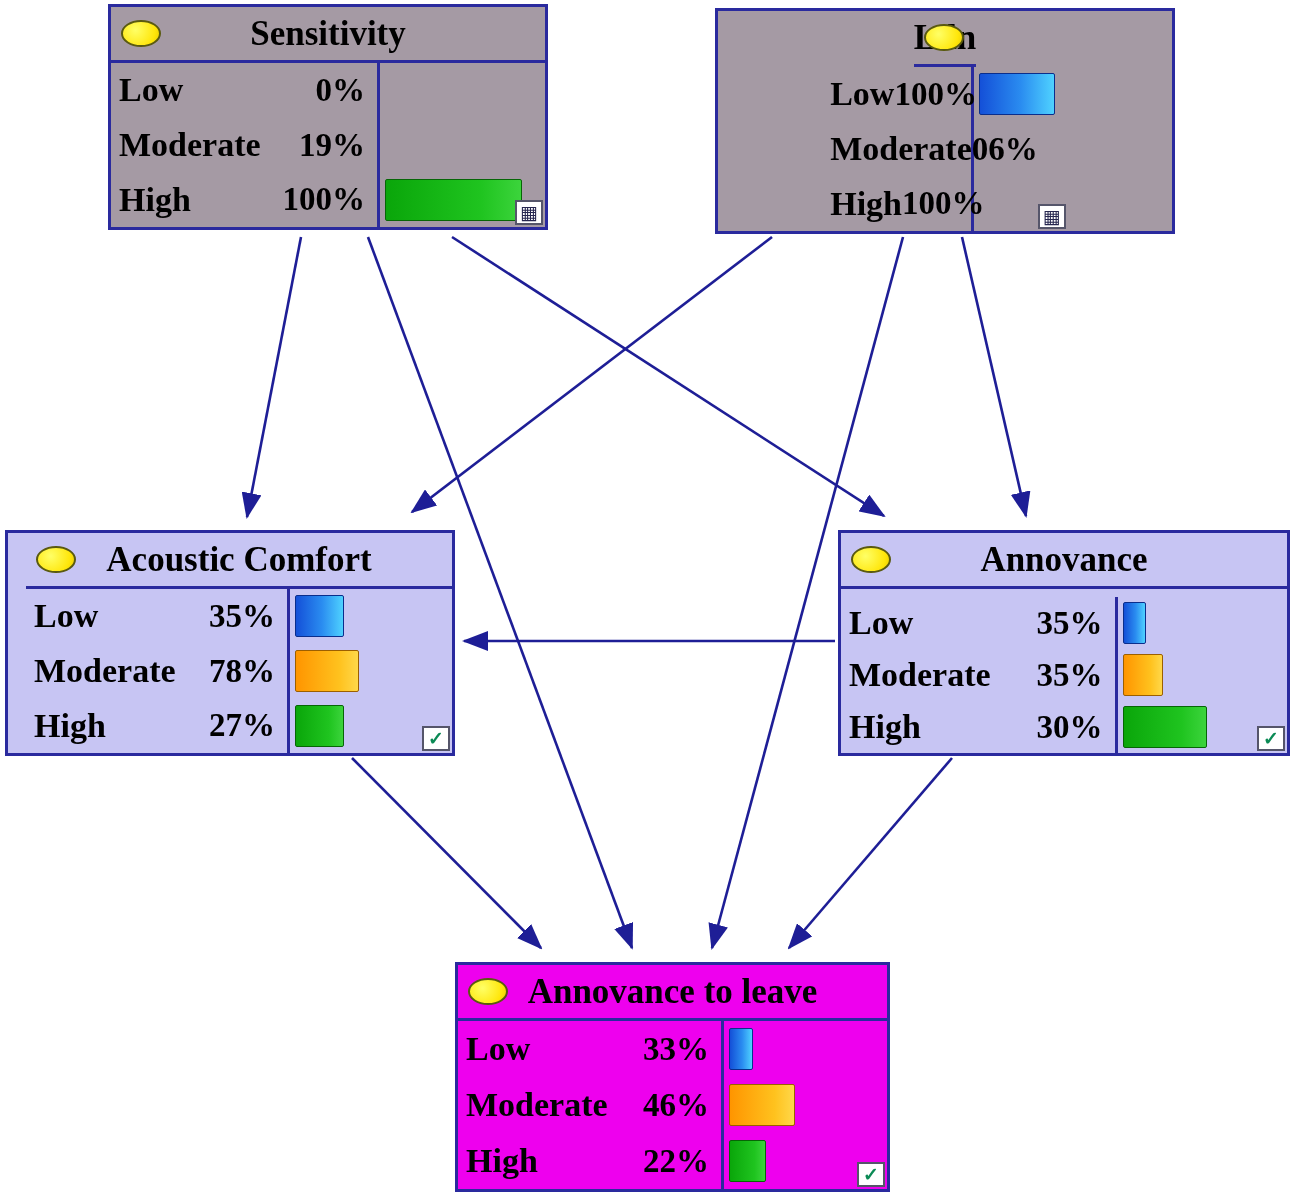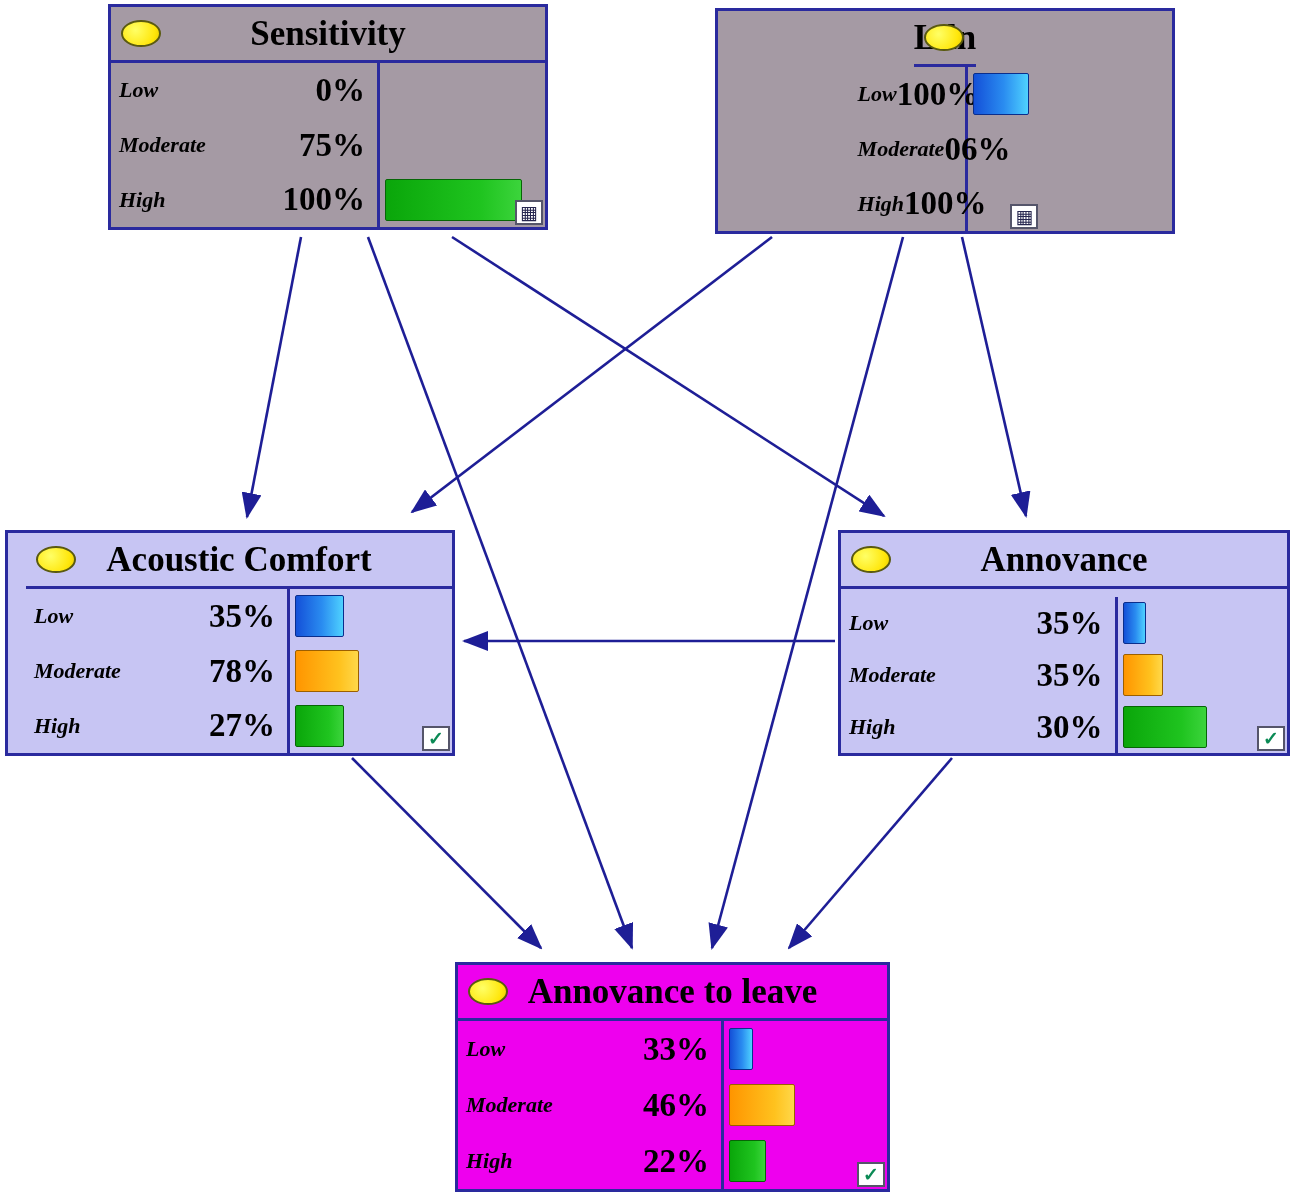--- a/index.html
+++ b/index.html
@@ -21,21 +21,21 @@
   .cloud-icon {
     position:absolute; left:10px; top:13px; width:40px; height:27px;
     background:radial-gradient(circle at 35% 35%, #ffff66, #ffe60a 70%, #e6c800);
     border:2px solid #5a5a10; border-radius:50%;
   }
   .node-title { flex:1; text-align:center; font-weight:bold; font-size:35px; line-height:50px; }
 
   .node-body { flex:1; display:flex; position:relative; min-height:0; }
   .labels-col { width:62%; display:flex; flex-direction:column; border-right:3px solid #2a2a9e; }
   .state-row { flex:1; display:flex; align-items:center; padding:0 12px 0 8px; }
-  .state-label { font-weight:bold; font-size:22px; white-space:nowrap;font-style:italic; }
+  .state-label { font-weight:bold; font-size:34px; white-space:nowrap; }
   .state-value { margin-left:auto; font-weight:bold; font-size:33px; white-space:nowrap; }
 
   .bars-col { flex:1; display:flex; flex-direction:column; position:relative; padding:0 8px 0 5px; }
   .bar-slot { flex:1; display:flex; align-items:center; }
   .bar { height:42px; width:0; border-radius:2px; }
   .bar-blue   { background:linear-gradient(90deg,#1450d8 0%, #2a8cf0 55%, #4fd2ff 100%); border:1px solid #0a2e8c; }
   .bar-orange { background:linear-gradient(90deg,#ff9500 0%, #ffc21e 70%, #ffd84a 100%); border:1px solid #9c5f00; }
   .bar-green  { background:linear-gradient(90deg,#0aa60a 0%, #1fc41f 70%, #3cd43c 100%); border:1px solid #066606; }
   .bar[style*="width: 0"] , .bar.w0 { border:none; }
 
@@ -83,21 +83,21 @@
     <span class="node-title">Sensitivity</span>
   </div>
   <div class="node-body">
     <div class="labels-col">
       <div class="state-row">
         <span class="state-label">Low</span>
         <span class="state-value">0%</span>
       </div>
       <div class="state-row">
         <span class="state-label">Moderate</span>
-        <span class="state-value">75%</span>
+        <span class="state-value">19%</span>
       </div>
       <div class="state-row">
         <span class="state-label">High</span>
         <span class="state-value">100%</span>
       </div>
     </div>
     <div class="bars-col">
       <div class="bar-slot">
           <div class="bar bar-blue w0" style="width: 0%; border: none;"></div>
         </div>

